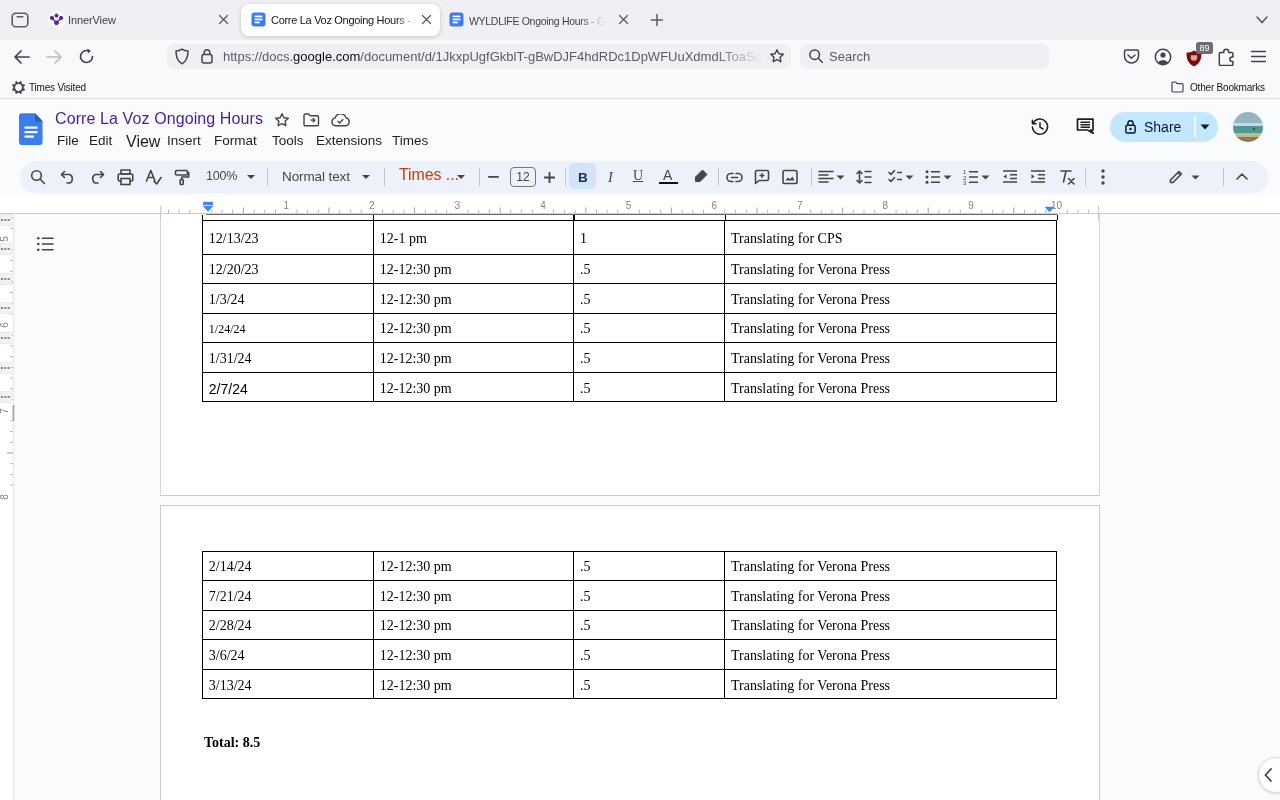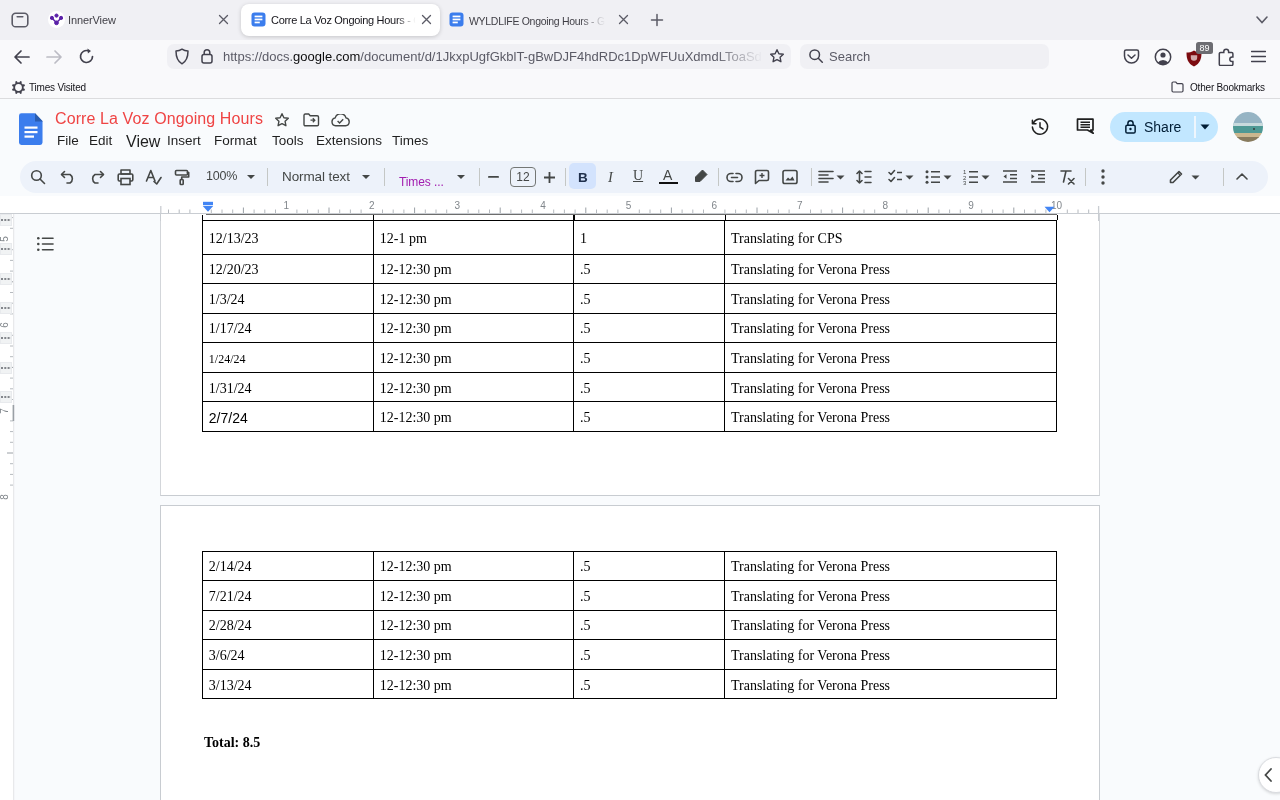--- a/index.html
+++ b/index.html
@@ -129,21 +129,21 @@
     </svg>
 <div class="abs" style="left:1190px;top:82px;font-size:10px;letter-spacing:-.2px;color:#15141a">Other Bookmarks</div>
 <div class="abs" style="left:0;top:99px;width:1280px;height:97px;background:#f9fbfd"></div>
 <svg class="ic" style="left:19px;top:113px" width="24" height="33" viewBox="0 0 24 33">
 <path d="M2.5 0 H16 L24 8.5 V30 a2.5 2.5 0 0 1-2.5 2.5 H2.5 A2.5 2.5 0 0 1 0 30 V2.5 A2.5 2.5 0 0 1 2.5 0 Z" fill="#3b7ded" transform="translate(0,0.2) scale(0.98)"></path>
 <path d="M16 0 L24 8.5 H16 Z" fill="#2a5db0"></path>
 <rect x="5.5" y="13.5" width="13" height="2.2" fill="#fff"></rect>
 <rect x="5.5" y="18" width="13" height="2.2" fill="#fff"></rect>
 <rect x="5.5" y="22.5" width="9.5" height="2.2" fill="#fff"></rect>
     </svg>
-<div class="abs" style="left:55px;top:110px;font-size:16px;color:#ef4444;letter-spacing:.1px">Corre La Voz Ongoing Hours</div>
+<div class="abs" style="left:55px;top:110px;font-size:16px;color:#4c1d95;letter-spacing:.1px">Corre La Voz Ongoing Hours</div>
 <svg class="ic" style="left:274px;top:112px" width="16" height="16" viewBox="0 0 16 16">
       <path d="M8 1.7 L9.9 5.7 L14.3 6.3 L11.1 9.3 L11.9 13.7 L8 11.6 L4.1 13.7 L4.9 9.3 L1.7 6.3 L6.1 5.7 Z" fill="none" stroke="#444746" stroke-width="1.4" stroke-linejoin="round"></path>
     </svg>
 <svg class="ic" style="left:303px;top:113px" width="17" height="14" viewBox="0 0 17 14">
       <path d="M1 2.2 a1.3 1.3 0 0 1 1.3-1.2 h3.4 l1.5 1.7 h7 a1.3 1.3 0 0 1 1.3 1.3 v7.5 a1.3 1.3 0 0 1-1.3 1.3 h-11.9 a1.3 1.3 0 0 1-1.3-1.3 Z" fill="none" stroke="#444746" stroke-width="1.4"></path>
       <path d="M7.5 7.2 h4 M9.8 5.2 l2 2 l-2 2" fill="none" stroke="#444746" stroke-width="1.3"></path>
     </svg>
 <svg class="ic" style="left:331px;top:114px" width="19" height="13" viewBox="0 0 19 13">
       <path d="M4.6 11.8 a4 4 0 0 1-.4-7.9 a5.6 5.6 0 0 1 10.8 0 a4 4 0 0 1-.4 7.9 Z" fill="none" stroke="#444746" stroke-width="1.4"></path>
       <path d="M6.6 6.9 l2 2 l3.6-3.6" fill="none" stroke="#444746" stroke-width="1.4"></path>
@@ -221,21 +221,21 @@
 <div class="abs" style="left:206px;top:169px;font-size:12.5px;letter-spacing:-.2px;color:#444746">100%</div>
 <svg class="ic" style="left:246px;top:174px" width="10" height="6" viewBox="0 0 10 6">
       <path d="M1 1 L5 5 L9 1 Z" fill="#444746"></path>
     </svg>
 <div class="abs" style="left:267px;top:168px;width:1px;height:18px;background:#c4c7c5"></div>
 <div class="abs" style="left:282px;top:169px;font-size:13.5px;letter-spacing:-.1px;color:#444746">Normal text</div>
 <svg class="ic" style="left:361px;top:174px" width="10" height="6" viewBox="0 0 10 6">
       <path d="M1 1 L5 5 L9 1 Z" fill="#444746"></path>
     </svg>
 <div class="abs" style="left:384px;top:168px;width:1px;height:18px;background:#c4c7c5"></div>
-<div class="abs" style="left:399px;top:175px;font-size:12px;letter-spacing:-.1px;color:#a21caf">Times ...</div>
+<div class="abs" style="left:399px;top:166px;font-size:16px;letter-spacing:-.1px;color:#c2410c">Times ...</div>
 <svg class="ic" style="left:456px;top:174px" width="10" height="6" viewBox="0 0 10 6">
       <path d="M1 1 L5 5 L9 1 Z" fill="#444746"></path>
     </svg>
 <div class="abs" style="left:479px;top:168px;width:1px;height:18px;background:#c4c7c5"></div>
 <svg class="ic" style="left:488px;top:176px" width="11" height="2" viewBox="0 0 11 2">
       <rect width="11" height="1.8" rx="0.9" fill="#444746"></rect>
     </svg>
 <div class="abs" style="left:510px;top:167px;width:26px;height:20px;border:1px solid #747775;border-radius:4px;font-size:12px;color:#444746;text-align:center;line-height:19px">12</div>
 <svg class="ic" style="left:544px;top:172px" width="11" height="11" viewBox="0 0 11 11">
       <path d="M5.5 0 V11 M0 5.5 H11" stroke="#444746" stroke-width="1.8"></path>
@@ -444,26 +444,20 @@
           <td style="width:151.1px;height:29.6px;border:1.2px solid #000;font-family:'Liberation Serif',serif;font-size:14px;color:#000;padding:3px 0 0 5.5px;white-space:nowrap;overflow:hidden">.5</td>
           <td style="width:332.0px;height:29.6px;border:1.2px solid #000;font-family:'Liberation Serif',serif;font-size:14px;color:#000;padding:3px 0 0 5.5px;white-space:nowrap;overflow:hidden">Translating for Verona Press</td>
         </tr>
         <tr>
           <td style="width:171.0px;height:29.6px;border:1.2px solid #000;font-family:'Liberation Serif',serif;font-size:14px;color:#000;padding:3px 0 0 5.5px;white-space:nowrap;overflow:hidden">1/3/24</td>
           <td style="width:200.1px;height:29.6px;border:1.2px solid #000;font-family:'Liberation Serif',serif;font-size:14px;color:#000;padding:3px 0 0 5.5px;white-space:nowrap;overflow:hidden">12-12:30 pm</td>
           <td style="width:151.1px;height:29.6px;border:1.2px solid #000;font-family:'Liberation Serif',serif;font-size:14px;color:#000;padding:3px 0 0 5.5px;white-space:nowrap;overflow:hidden">.5</td>
           <td style="width:332.0px;height:29.6px;border:1.2px solid #000;font-family:'Liberation Serif',serif;font-size:14px;color:#000;padding:3px 0 0 5.5px;white-space:nowrap;overflow:hidden">Translating for Verona Press</td>
         </tr>
         <tr>
-          <td style="width:171.0px;height:29.6px;border:1.2px solid #000;font-family:'Liberation Serif',serif;font-size:14px;color:#000;padding:3px 0 0 5.5px;white-space:nowrap;overflow:hidden">1/17/24</td>
-          <td style="width:200.1px;height:29.6px;border:1.2px solid #000;font-family:'Liberation Serif',serif;font-size:14px;color:#000;padding:3px 0 0 5.5px;white-space:nowrap;overflow:hidden">12-12:30 pm</td>
-          <td style="width:151.1px;height:29.6px;border:1.2px solid #000;font-family:'Liberation Serif',serif;font-size:14px;color:#000;padding:3px 0 0 5.5px;white-space:nowrap;overflow:hidden">.5</td>
-          <td style="width:332.0px;height:29.6px;border:1.2px solid #000;font-family:'Liberation Serif',serif;font-size:14px;color:#000;padding:3px 0 0 5.5px;white-space:nowrap;overflow:hidden">Translating for Verona Press</td>
-        </tr>
-        <tr>
           <td style="width:171.0px;height:29.6px;border:1.2px solid #000;font-family:'Liberation Serif',serif;font-size:12px;color:#000;padding:3px 0 0 5.5px;white-space:nowrap;overflow:hidden">1/24/24</td>
           <td style="width:200.1px;height:29.6px;border:1.2px solid #000;font-family:'Liberation Serif',serif;font-size:14px;color:#000;padding:3px 0 0 5.5px;white-space:nowrap;overflow:hidden">12-12:30 pm</td>
           <td style="width:151.1px;height:29.6px;border:1.2px solid #000;font-family:'Liberation Serif',serif;font-size:14px;color:#000;padding:3px 0 0 5.5px;white-space:nowrap;overflow:hidden">.5</td>
           <td style="width:332.0px;height:29.6px;border:1.2px solid #000;font-family:'Liberation Serif',serif;font-size:14px;color:#000;padding:3px 0 0 5.5px;white-space:nowrap;overflow:hidden">Translating for Verona Press</td>
         </tr>
         <tr>
           <td style="width:171.0px;height:29.6px;border:1.2px solid #000;font-family:'Liberation Serif',serif;font-size:14px;color:#000;padding:3px 0 0 5.5px;white-space:nowrap;overflow:hidden">1/31/24</td>
           <td style="width:200.1px;height:29.6px;border:1.2px solid #000;font-family:'Liberation Serif',serif;font-size:14px;color:#000;padding:3px 0 0 5.5px;white-space:nowrap;overflow:hidden">12-12:30 pm</td>
           <td style="width:151.1px;height:29.6px;border:1.2px solid #000;font-family:'Liberation Serif',serif;font-size:14px;color:#000;padding:3px 0 0 5.5px;white-space:nowrap;overflow:hidden">.5</td>
           <td style="width:332.0px;height:29.6px;border:1.2px solid #000;font-family:'Liberation Serif',serif;font-size:14px;color:#000;padding:3px 0 0 5.5px;white-space:nowrap;overflow:hidden">Translating for Verona Press</td>

